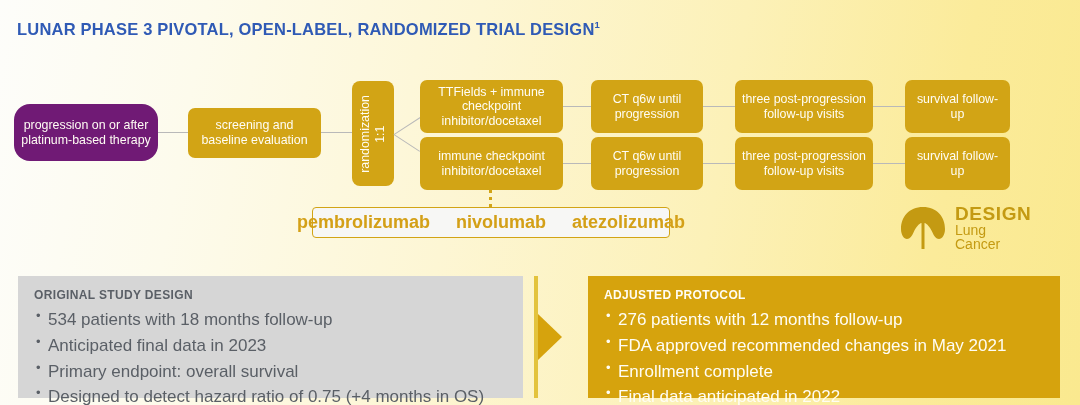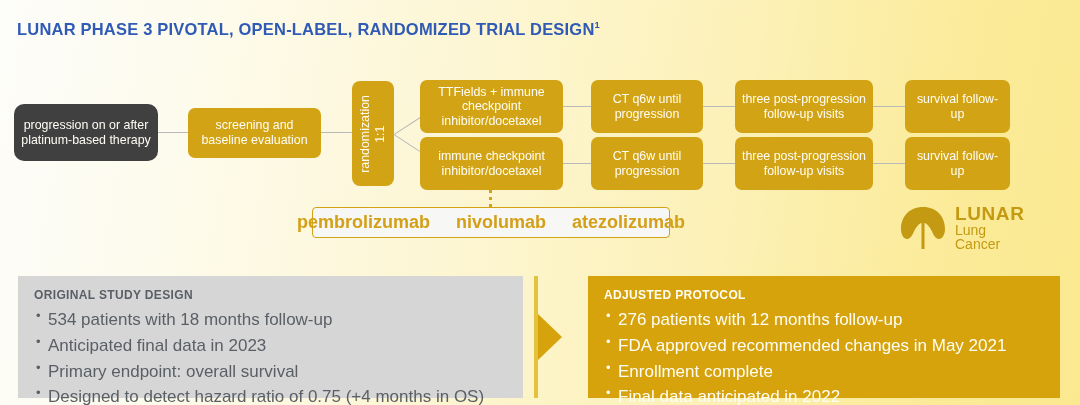--- a/index.html
+++ b/index.html
@@ -19,21 +19,21 @@
   .title sup{font-size:9.5px;vertical-align:super;}
 
   
   .fbox{
     position:absolute;box-sizing:border-box;
     background:#d2a415;color:#fffdf4;
     display:flex;align-items:center;justify-content:center;text-align:center;
     font-size:12.4px;line-height:1.18;border-radius:7px;
     padding:3px 5px;
   }
-  .fbox.light{background:#404040;border-radius:10px;}
+  .fbox.light{background:#701a75;border-radius:16px;}
   .fbox.tall{border-radius:8px;}
 
   .vtext{
     writing-mode:vertical-rl;transform:rotate(180deg);
     text-align:center;line-height:1.18;font-size:12.4px;white-space:pre-line;
   }
 
   
   .conn{position:absolute;height:1px;background:#b9b9b9;}
   .diag{position:absolute;background:#b9b9b9;height:1px;transform-origin:0 0;}
@@ -130,21 +130,21 @@
     <span>atezolizumab</span>
   </div>
 
   <div class="logo" style="left:900px;top:196px;">
     <span class="logo-mark">
       <svg viewBox="0 0 46 44" width="46" height="44" aria-hidden="true">
         <path d="M23 1 C9 1 1 11 1 23 C1 29 4 33 7 33 C10 33 12 30 13.5 26.5 C16 21 19 17.5 21.5 17 L21.5 43 L24.5 43 L24.5 17 C27 17.5 30 21 32.5 26.5 C34 30 36 33 39 33 C42 33 45 29 45 23 C45 11 37 1 23 1 Z" fill="#c49a12"></path>
       </svg>
     </span>
     <span class="logo-txt">
-      <span class="logo-name">LUNAR</span>
+      <span class="logo-name">DESIGN</span>
       <span class="logo-sub">Lung Cancer</span>
     </span>
   </div>
 
   <div class="panel left" style="left:18px;top:268px;width:505px;height:122px;">
     <h4>ORIGINAL STUDY DESIGN</h4>
     <ul>
       <li>534 patients with 18 months follow-up</li>
       <li>Anticipated final data in 2023</li>
       <li>Primary endpoint: overall survival</li>

